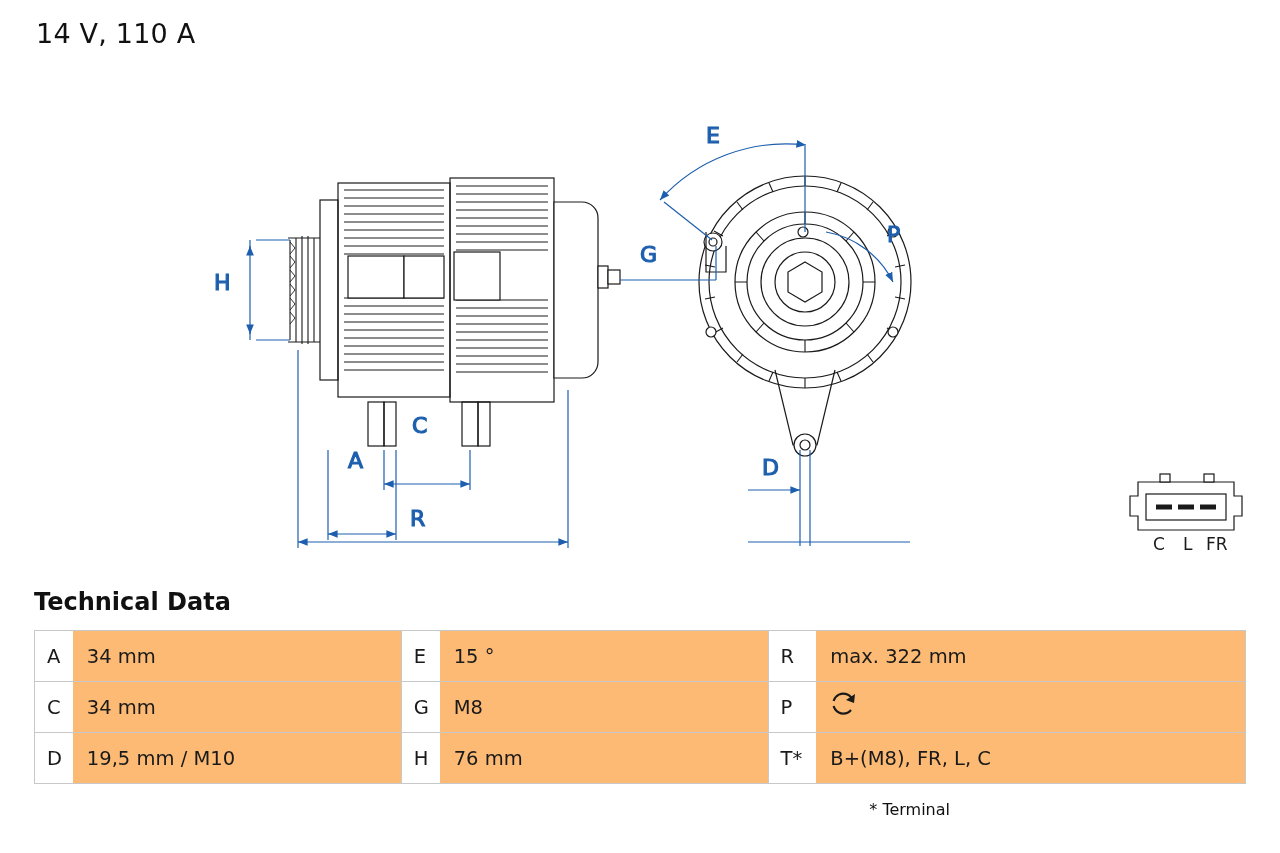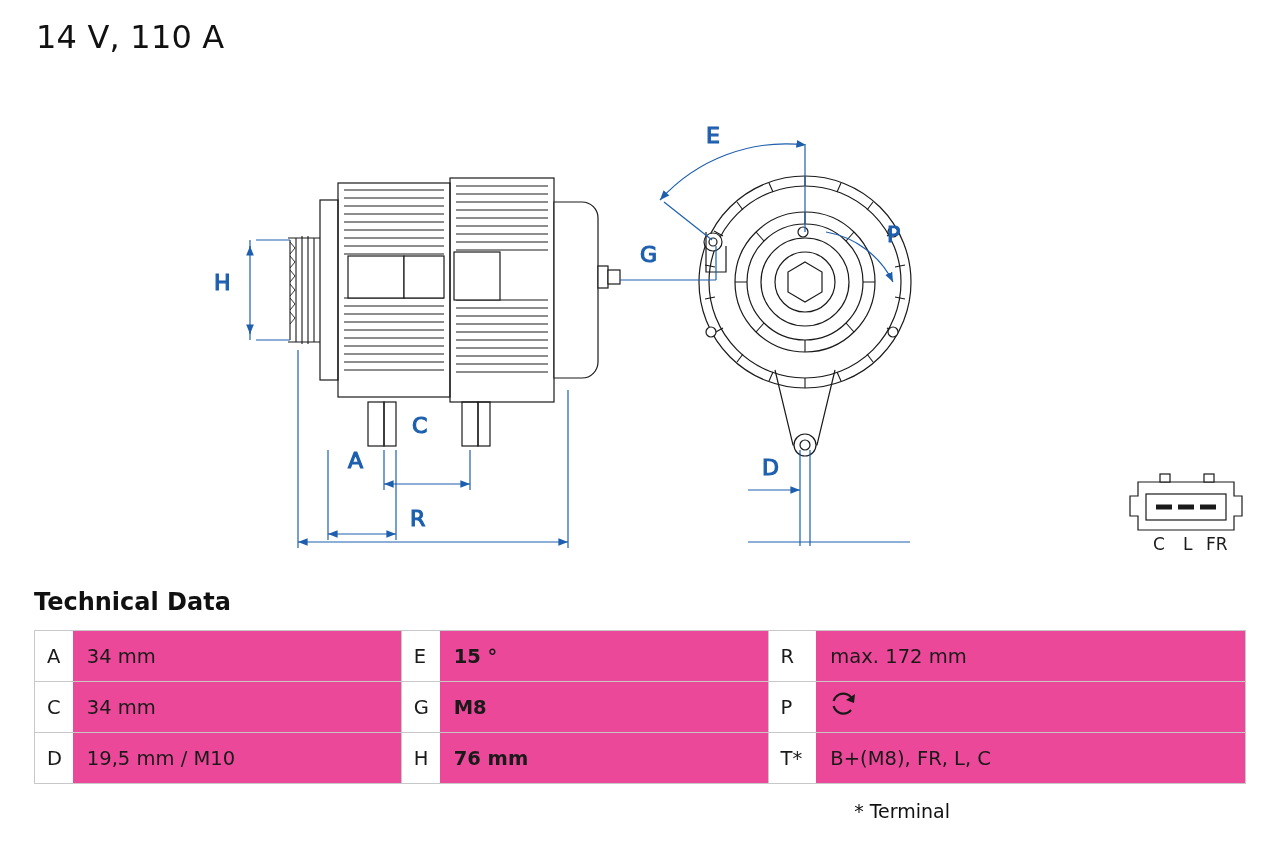--- a/index.html
+++ b/index.html
@@ -17,21 +17,21 @@
   }
   .page {
     position: relative;
     width: 1280px;
     height: 853px;
   }
   .title {
     position: absolute;
     left: 36px;
     top: 18px;
-    font-size: 32px;
+    font-size: 27px;
     font-weight: 400;
     letter-spacing: 0.2px;
     color: #111;
   }
   .drawing {
     position: absolute;
     left: 0;
     top: 50px;
     width: 1280px;
     height: 520px;
@@ -60,33 +60,33 @@
     background: #ffffff;
   }
   table.tech td.key {
     width: 26px;
     text-align: left;
     padding-left: 12px;
     background: #ffffff;
     border-right: none;
   }
   table.tech td.val {
-    background: #ec4899;
+    background: #fdba74;
     border-left: none;
     padding-left: 14px;
   }
   table.tech td.val.v1 { width: 318px; }
-  table.tech td.val.v2 { width: 318px; font-weight: bold; }
+  table.tech td.val.v2 { width: 318px; }
   table.tech td.val.v3 { width: 420px; }
   table.tech td.key.k3 { width: 36px; }
   .footnote {
     position: absolute;
     right: 330px;
     top: 800px;
-    font-size: 19px;
+    font-size: 16px;
     color: #111;
   }
   .rot-icon {
     display: inline-block;
     vertical-align: middle;
   }
 </style>
 </head>
 <body>
 
@@ -250,21 +250,21 @@
   <div class="tech-title">Technical Data</div>
 
   <table class="tech">
     <tbody>
       <tr>
         <td class="key">A</td>
         <td class="val v1">34 mm</td>
         <td class="key">E</td>
         <td class="val v2">15 °</td>
         <td class="key k3">R</td>
-        <td class="val v3">max. 172 mm</td>
+        <td class="val v3">max. 322 mm</td>
       </tr>
       <tr>
         <td class="key">C</td>
         <td class="val v1">34 mm</td>
         <td class="key">G</td>
         <td class="val v2">M8</td>
         <td class="key k3">P</td>
         <td class="val v3">
           <span class="rot-icon">
             <svg width="30" height="26" viewBox="0 0 30 26" xmlns="http://www.w3.org/2000/svg">

